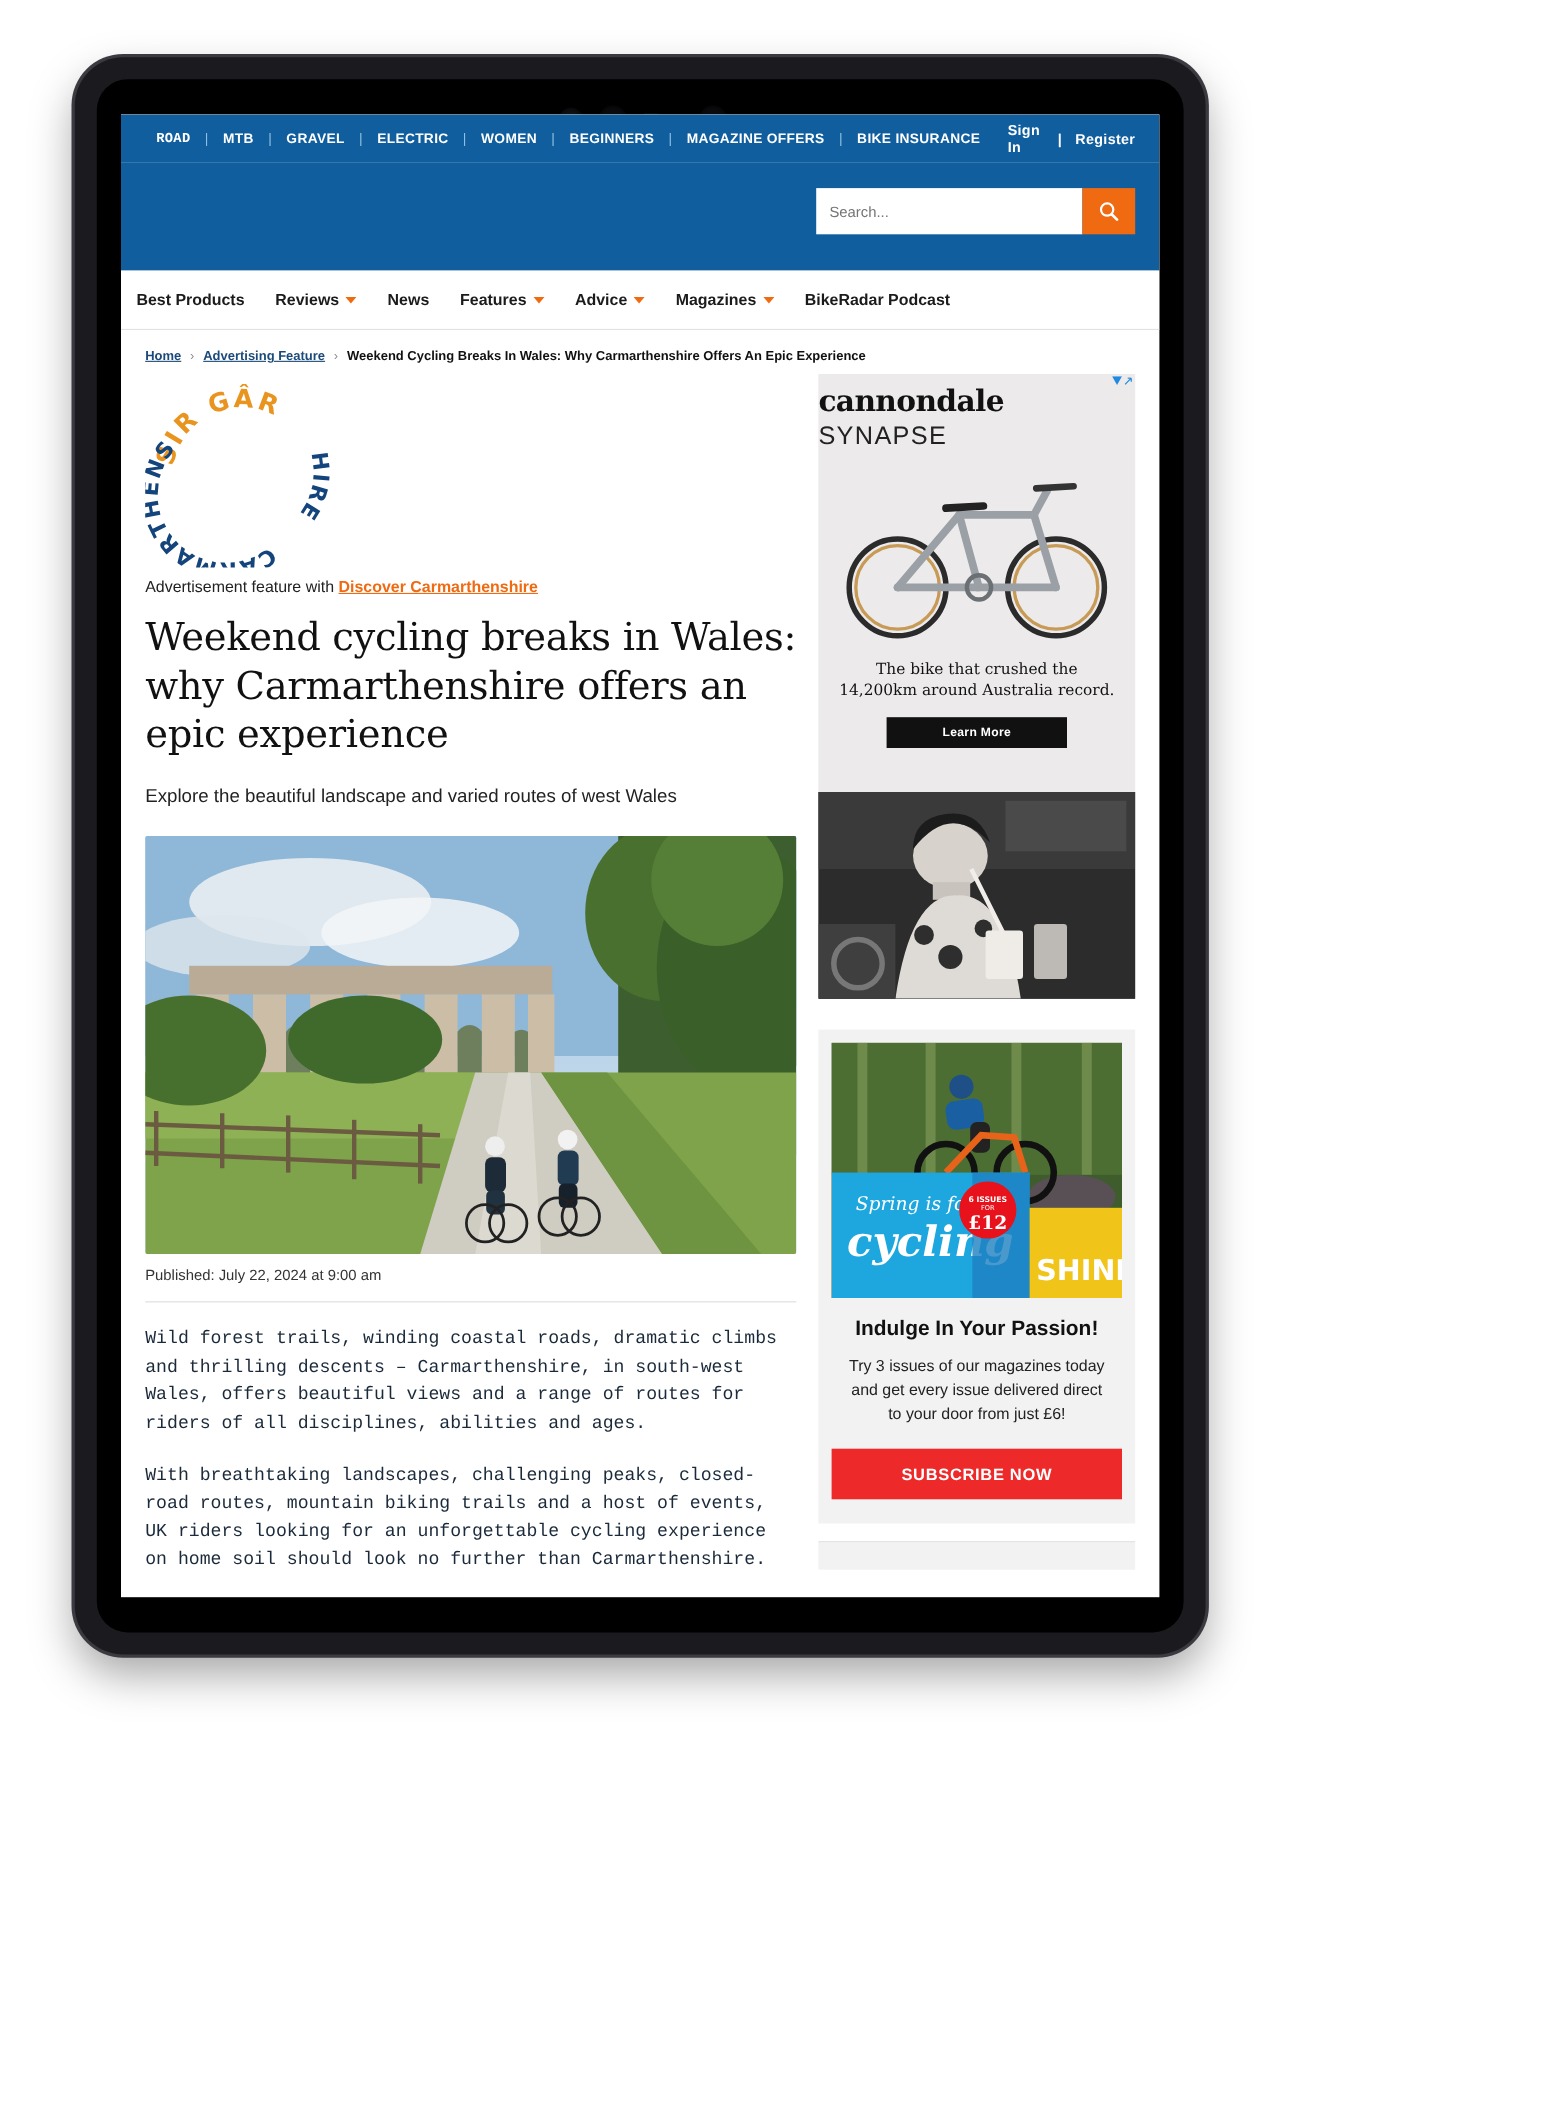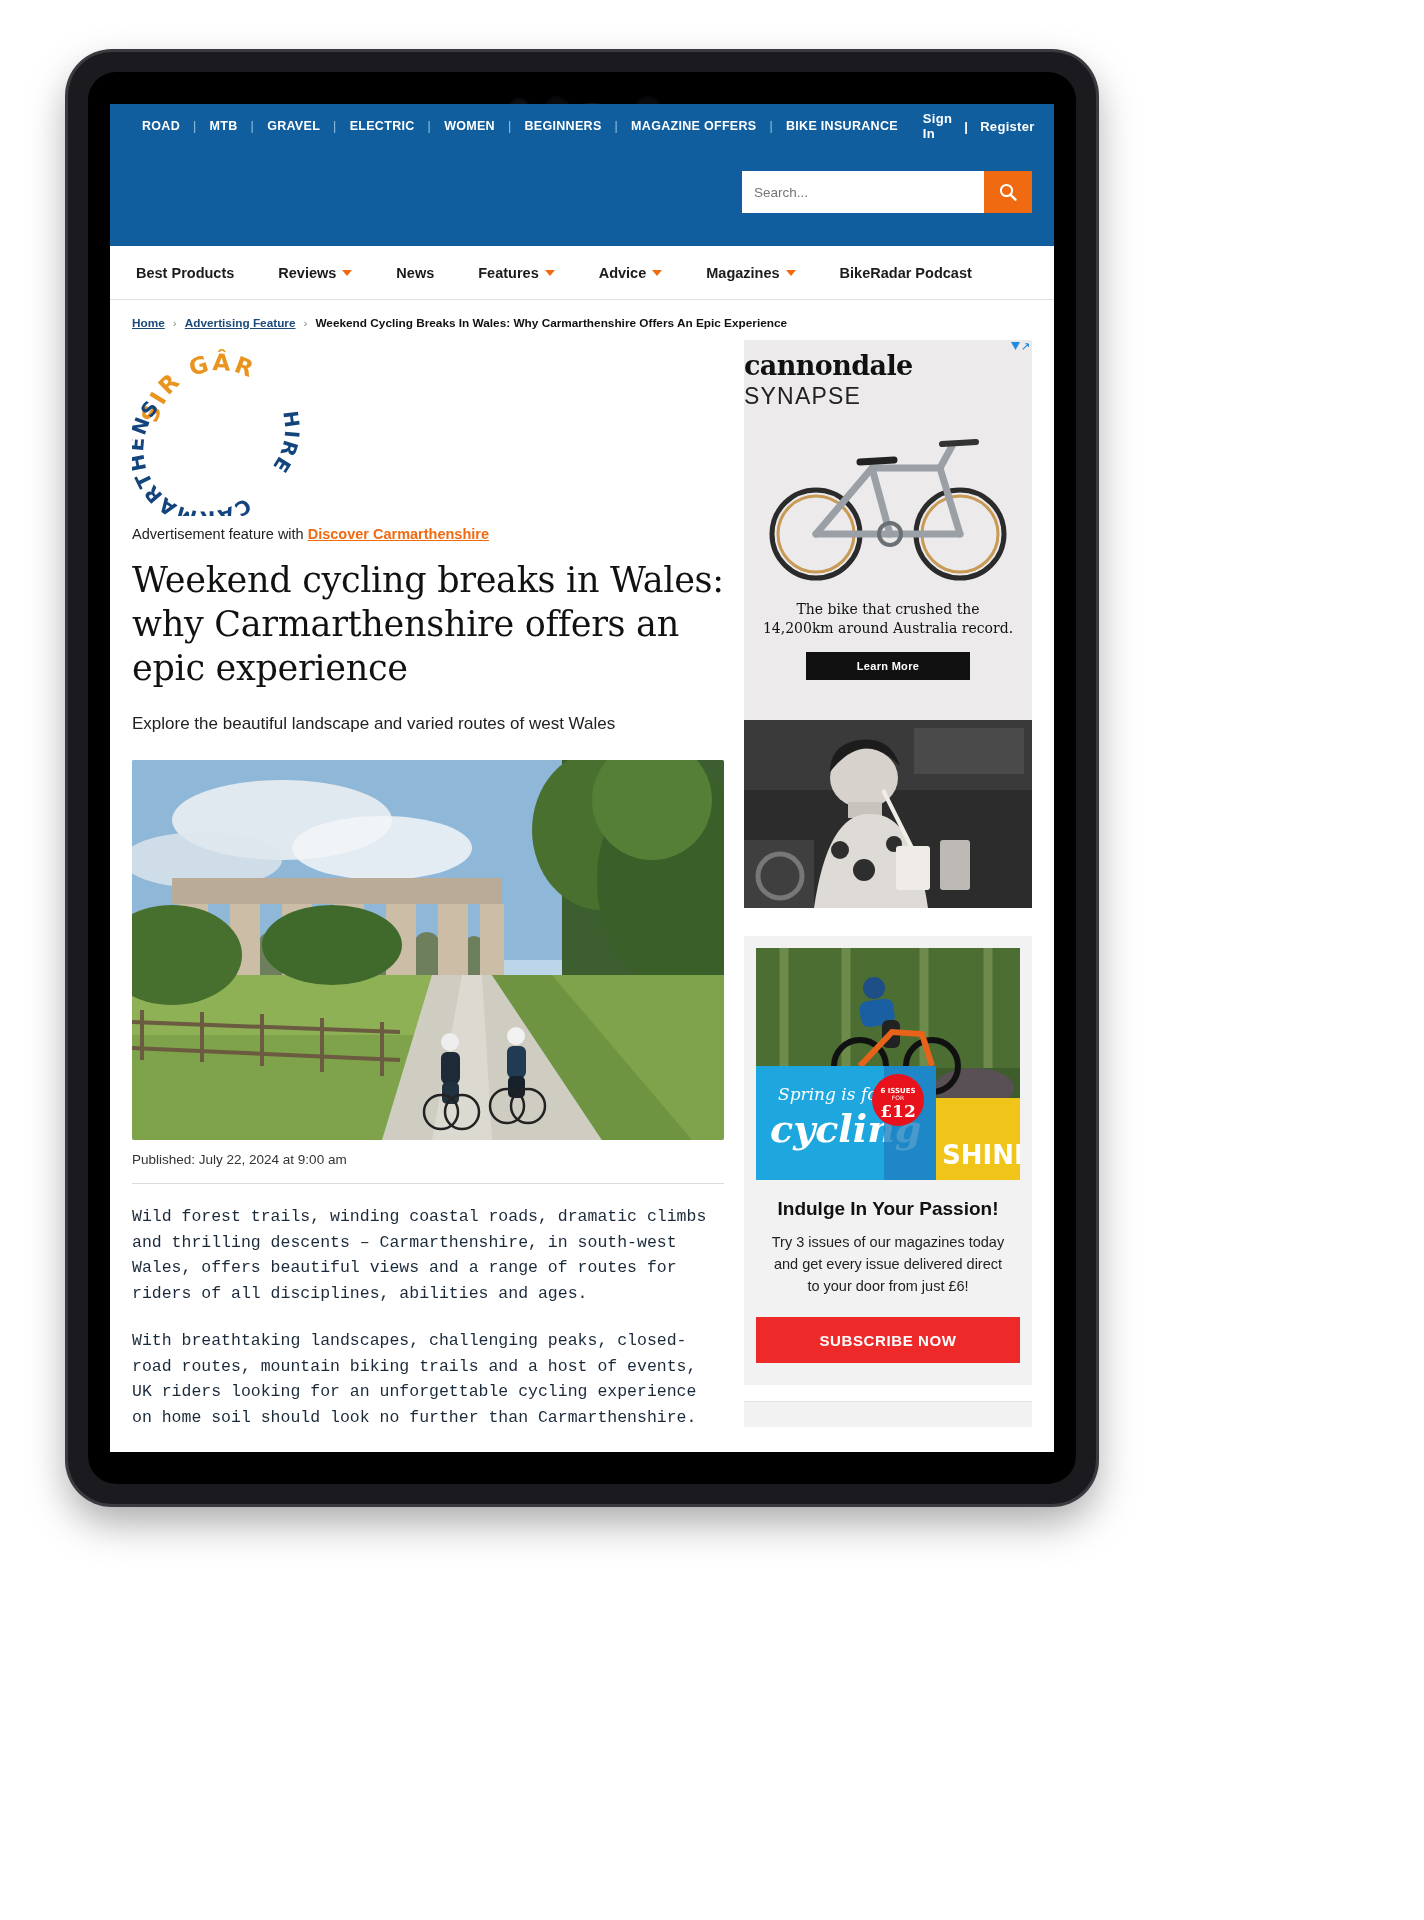--- a/index.html
+++ b/index.html
@@ -54,21 +54,21 @@
     height: 44px;
     display: flex; align-items: center;
     padding: 0 22px;
     color: #fff;
     font-size: 12.5px;
     font-weight: 700;
     letter-spacing: 0.3px;
   }
   #topnav { display: flex; align-items: center; }
   #topnav .t-item { padding: 0 13px; cursor: pointer; white-space: nowrap; }
-  #topnav .t-item:first-child { padding-left: 10px; }
+  #topnav .t-item:first-child { padding-left: 10px; font-family: Liberation Mono, monospace; }
   #topnav .sep { color: #8fc0e2; font-weight: 400; }
   #topbar-right { margin-left: auto; display: flex; align-items: center; font-size: 13px; font-weight: 700; }
   #topbar-right .t-item { padding: 0 12px; cursor: pointer; }
   #topbar-right .t-item:last-child { padding-right: 0; }
 
   
   #masthead {
     background: #115e9e;
     height: 98px;
     display: flex; align-items: center;
@@ -90,25 +90,24 @@
     width: 48px; background: #f06a12; border: none; cursor: pointer;
     display: flex; align-items: center; justify-content: center;
   }
 
   
   #mainnav {
     background: #ffffff;
     height: 54px;
     border-bottom: 1px solid #e2e2e2;
     display: flex; align-items: center;
-    padding: 0 26px;
+    padding: 0 14px;
     font-size: 14.5px;
     color: #1b1b1b;
     font-weight: 600;
-    gap: 16px;
   }
   .navitem { display: flex; align-items: center; gap: 6px; margin-right: 28px; cursor: pointer; white-space: nowrap; }
   .caret { width: 0; height: 0; border-left: 5px solid transparent; border-right: 5px solid transparent; border-top: 6px solid #f06a12; }
 
   
   #breadcrumb {
     padding: 16px 22px 10px 22px;
     font-size: 11.8px;
     display: flex; align-items: center; gap: 8px;
     color: #1b4a7a;

